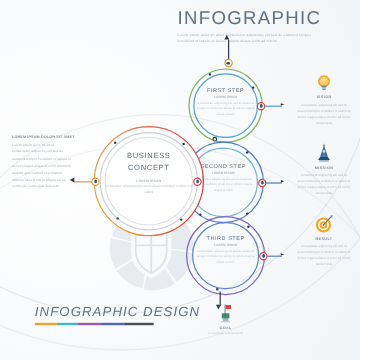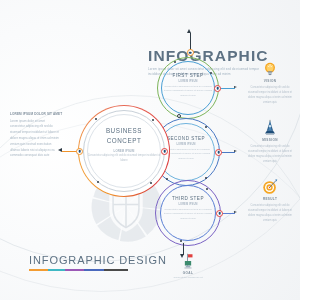--- a/index.html
+++ b/index.html
@@ -50,24 +50,23 @@
   .header {
     position: absolute;
     left: 148px;
     top: 8px;
     width: 146px;
   }
   .header-title {
     font-size: 15.5px;
     letter-spacing: 1.1px;
     color: #5d7183;
-    font-weight: 700;
+    font-weight: 400;
     line-height: 1;
     white-space: nowrap;
-    margin-top: 40px;
   }
   .header-sub {
     margin-top: 3px;
     font-size: 2.9px;
     letter-spacing: 0.15px;
     line-height: 1.85;
     color: #9fb0bf;
     width: 120px;
   }
 
@@ -77,20 +76,21 @@
     left: 29px;
     top: 254px;
     width: 160px;
   }
   .footer-title {
     font-size: 11px;
     letter-spacing: 0.9px;
     color: #5d7183;
     font-weight: 400;
     white-space: nowrap;
+    font-style: italic;
   }
   .footer-bar {
     margin-top: 3px;
     width: 99px;
     height: 2.4px;
     background: linear-gradient(to right,
       #f39c32 0%, #f39c32 19%,
       #3fb8c4 19%, #3fb8c4 36%,
       #9b59b6 36%, #9b59b6 56%,
       #4a69bd 56%, #4a69bd 76%,

